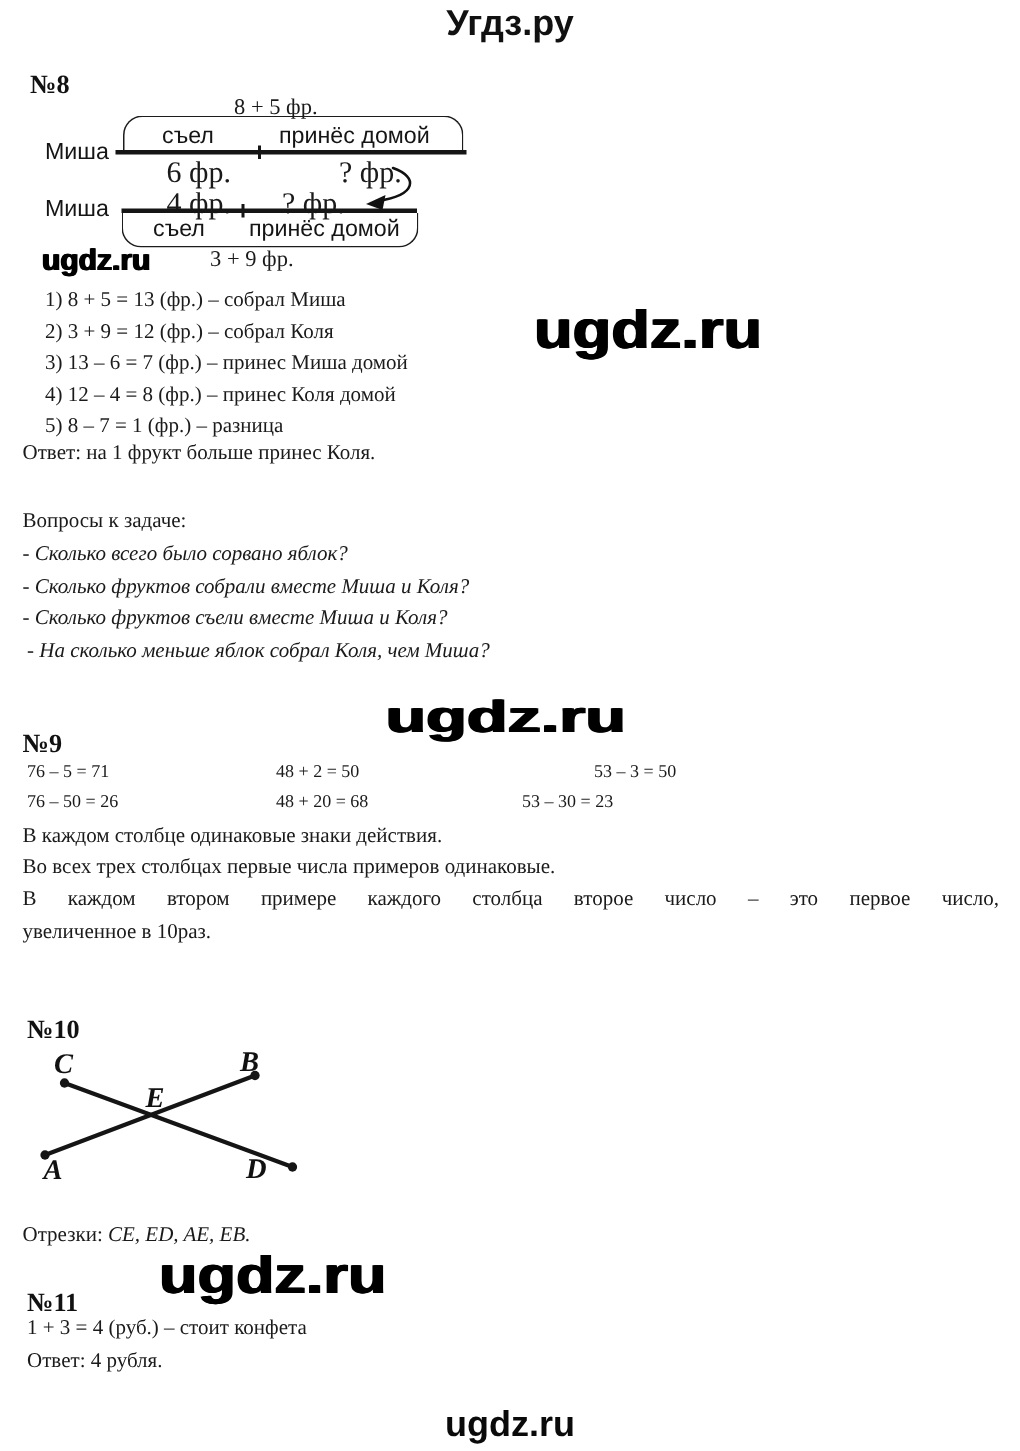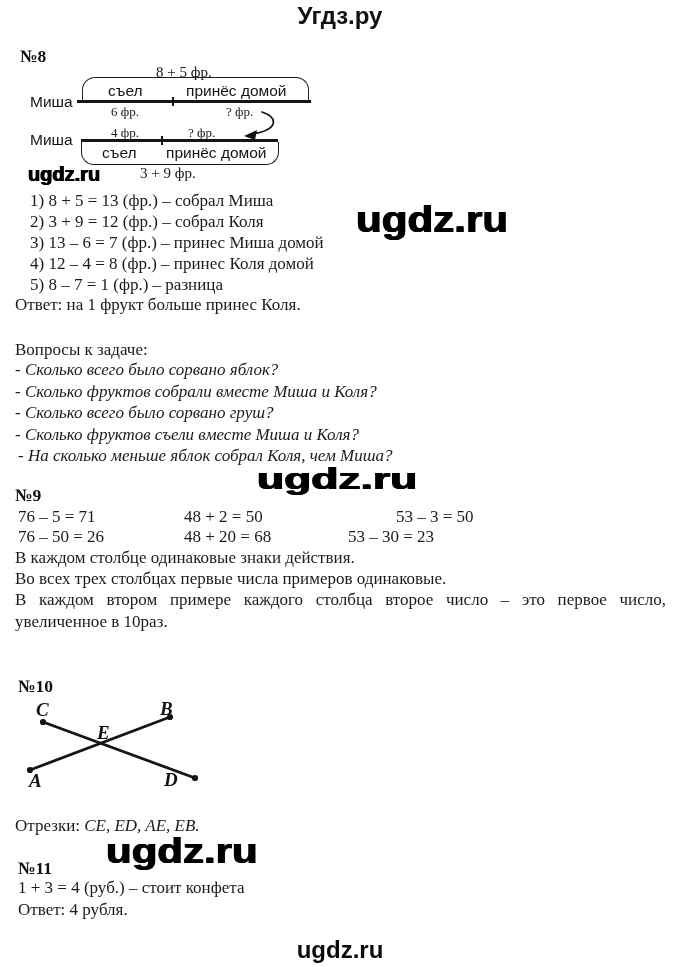--- a/index.html
+++ b/index.html
@@ -1,40 +1,40 @@
 <!DOCTYPE html>
 <html lang="ru"><head>
 <meta charset="utf-8">
 <style>
   html,body{margin:0;padding:0;background:#ffffff;}
   #page{position:relative;width:680px;height:967px;background:#ffffff;overflow:hidden;
         font-family:"Liberation Serif", serif;color:#1a1a1a;}
   .abs{position:absolute;}
-  .serif{font-family:"Liberation Serif", serif;font-size:17px;color:#1a1a1a;white-space:nowrap;}
+  .serif{font-family:"Liberation Serif", serif;font-size:14px;color:#1a1a1a;white-space:nowrap;}
   .sans{font-family:"Liberation Sans", sans-serif;color:#151515;white-space:nowrap;}
   .tasknum{font-family:"Liberation Serif", serif;font-weight:bold;font-size:17.5px;color:#111;white-space:nowrap;}
   .wm{font-family:"Liberation Sans", sans-serif;font-weight:900;color:#000;white-space:nowrap;
       text-shadow:0.6px 0 0 #000,-0.6px 0 0 #000;transform-origin:left top;line-height:1;}
   .site-header{width:680px;text-align:center;font-family:"Liberation Sans", sans-serif;
       font-weight:bold;font-size:24px;color:#111;}
   .site-footer{width:680px;text-align:center;font-family:"Liberation Sans", sans-serif;
       font-weight:bold;font-size:24px;color:#0a0a0a;}
   .bracket-top{border:1.8px solid #1c1c1c;border-bottom:none;border-radius:13px 13px 0 0;}
   .bracket-bot{border:1.8px solid #1c1c1c;border-top:none;border-radius:0 0 13px 13px;}
   .hline{background:#151515;height:2.5px;}
   .tick{background:#151515;width:1.7px;height:9.5px;}
   .diag-word{font-size:15.5px;}
-  .diag-num{font-family:"Liberation Serif", serif;font-size:13px;color:#1a1a1a;white-space:nowrap;}
+  .diag-num{font-family:"Liberation Serif", serif;font-size:20px;color:#1a1a1a;white-space:nowrap;}
   .steps div{line-height:21px;}
   .questions div{line-height:21.6px;font-style:italic;}
   .note{line-height:21.3px;white-space:nowrap;}
   .note-justified{width:651px;text-align:justify;text-align-last:justify;white-space:normal;line-height:21.3px;}
   .geo-label{font-family:"Liberation Serif", serif;font-style:italic;font-weight:bold;
       font-size:19px;color:#111;white-space:nowrap;}
-  .eq{font-size:17px;white-space:nowrap;}
+  .eq{font-size:12px;white-space:nowrap;}
 </style>
 </head>
 <body>
 
 <div id="page">
 
   <div class="abs site-header" style="left:0;top:2px;">Угдз.ру</div>
 
   <div class="abs tasknum" style="left:20px;top:46px;">№8</div>
 
@@ -73,21 +73,20 @@
     <div>5) 8 – 7 = 1 (фр.) – разница</div>
   </div>
   <div class="abs serif" style="left:15px;top:295px;">Ответ: на 1 фрукт больше принес Коля.</div>
 
   <div class="abs wm" style="left:356px;top:202px;font-size:36px;transform:scaleX(1.17);">ugdz.ru</div>
 
   <div class="abs serif" style="left:15px;top:340px;">Вопросы к задаче:</div>
   <div class="abs questions serif" style="left:15px;top:359px;">
     <div>- Сколько всего было сорвано яблок?</div>
     <div>- Сколько фруктов собрали вместе Миша и Коля?</div>
-    <div>- Сколько всего было сорвано груш?</div>
     <div>- Сколько фруктов съели вместе Миша и Коля?</div>
     <div style="padding-left:3px;">- На сколько меньше яблок собрал Коля, чем Миша?</div>
   </div>
 
   <div class="abs wm" style="left:257px;top:464px;font-size:30px;transform:scaleX(1.48);">ugdz.ru</div>
 
   <div class="abs tasknum" style="left:15px;top:485px;">№9</div>
   <div class="abs" style="left:0;top:507px;width:680px;">
     <span class="abs eq serif" style="left:18px;">76 – 5 = 71</span>
     <span class="abs eq serif" style="left:184px;">48 + 2 = 50</span>

